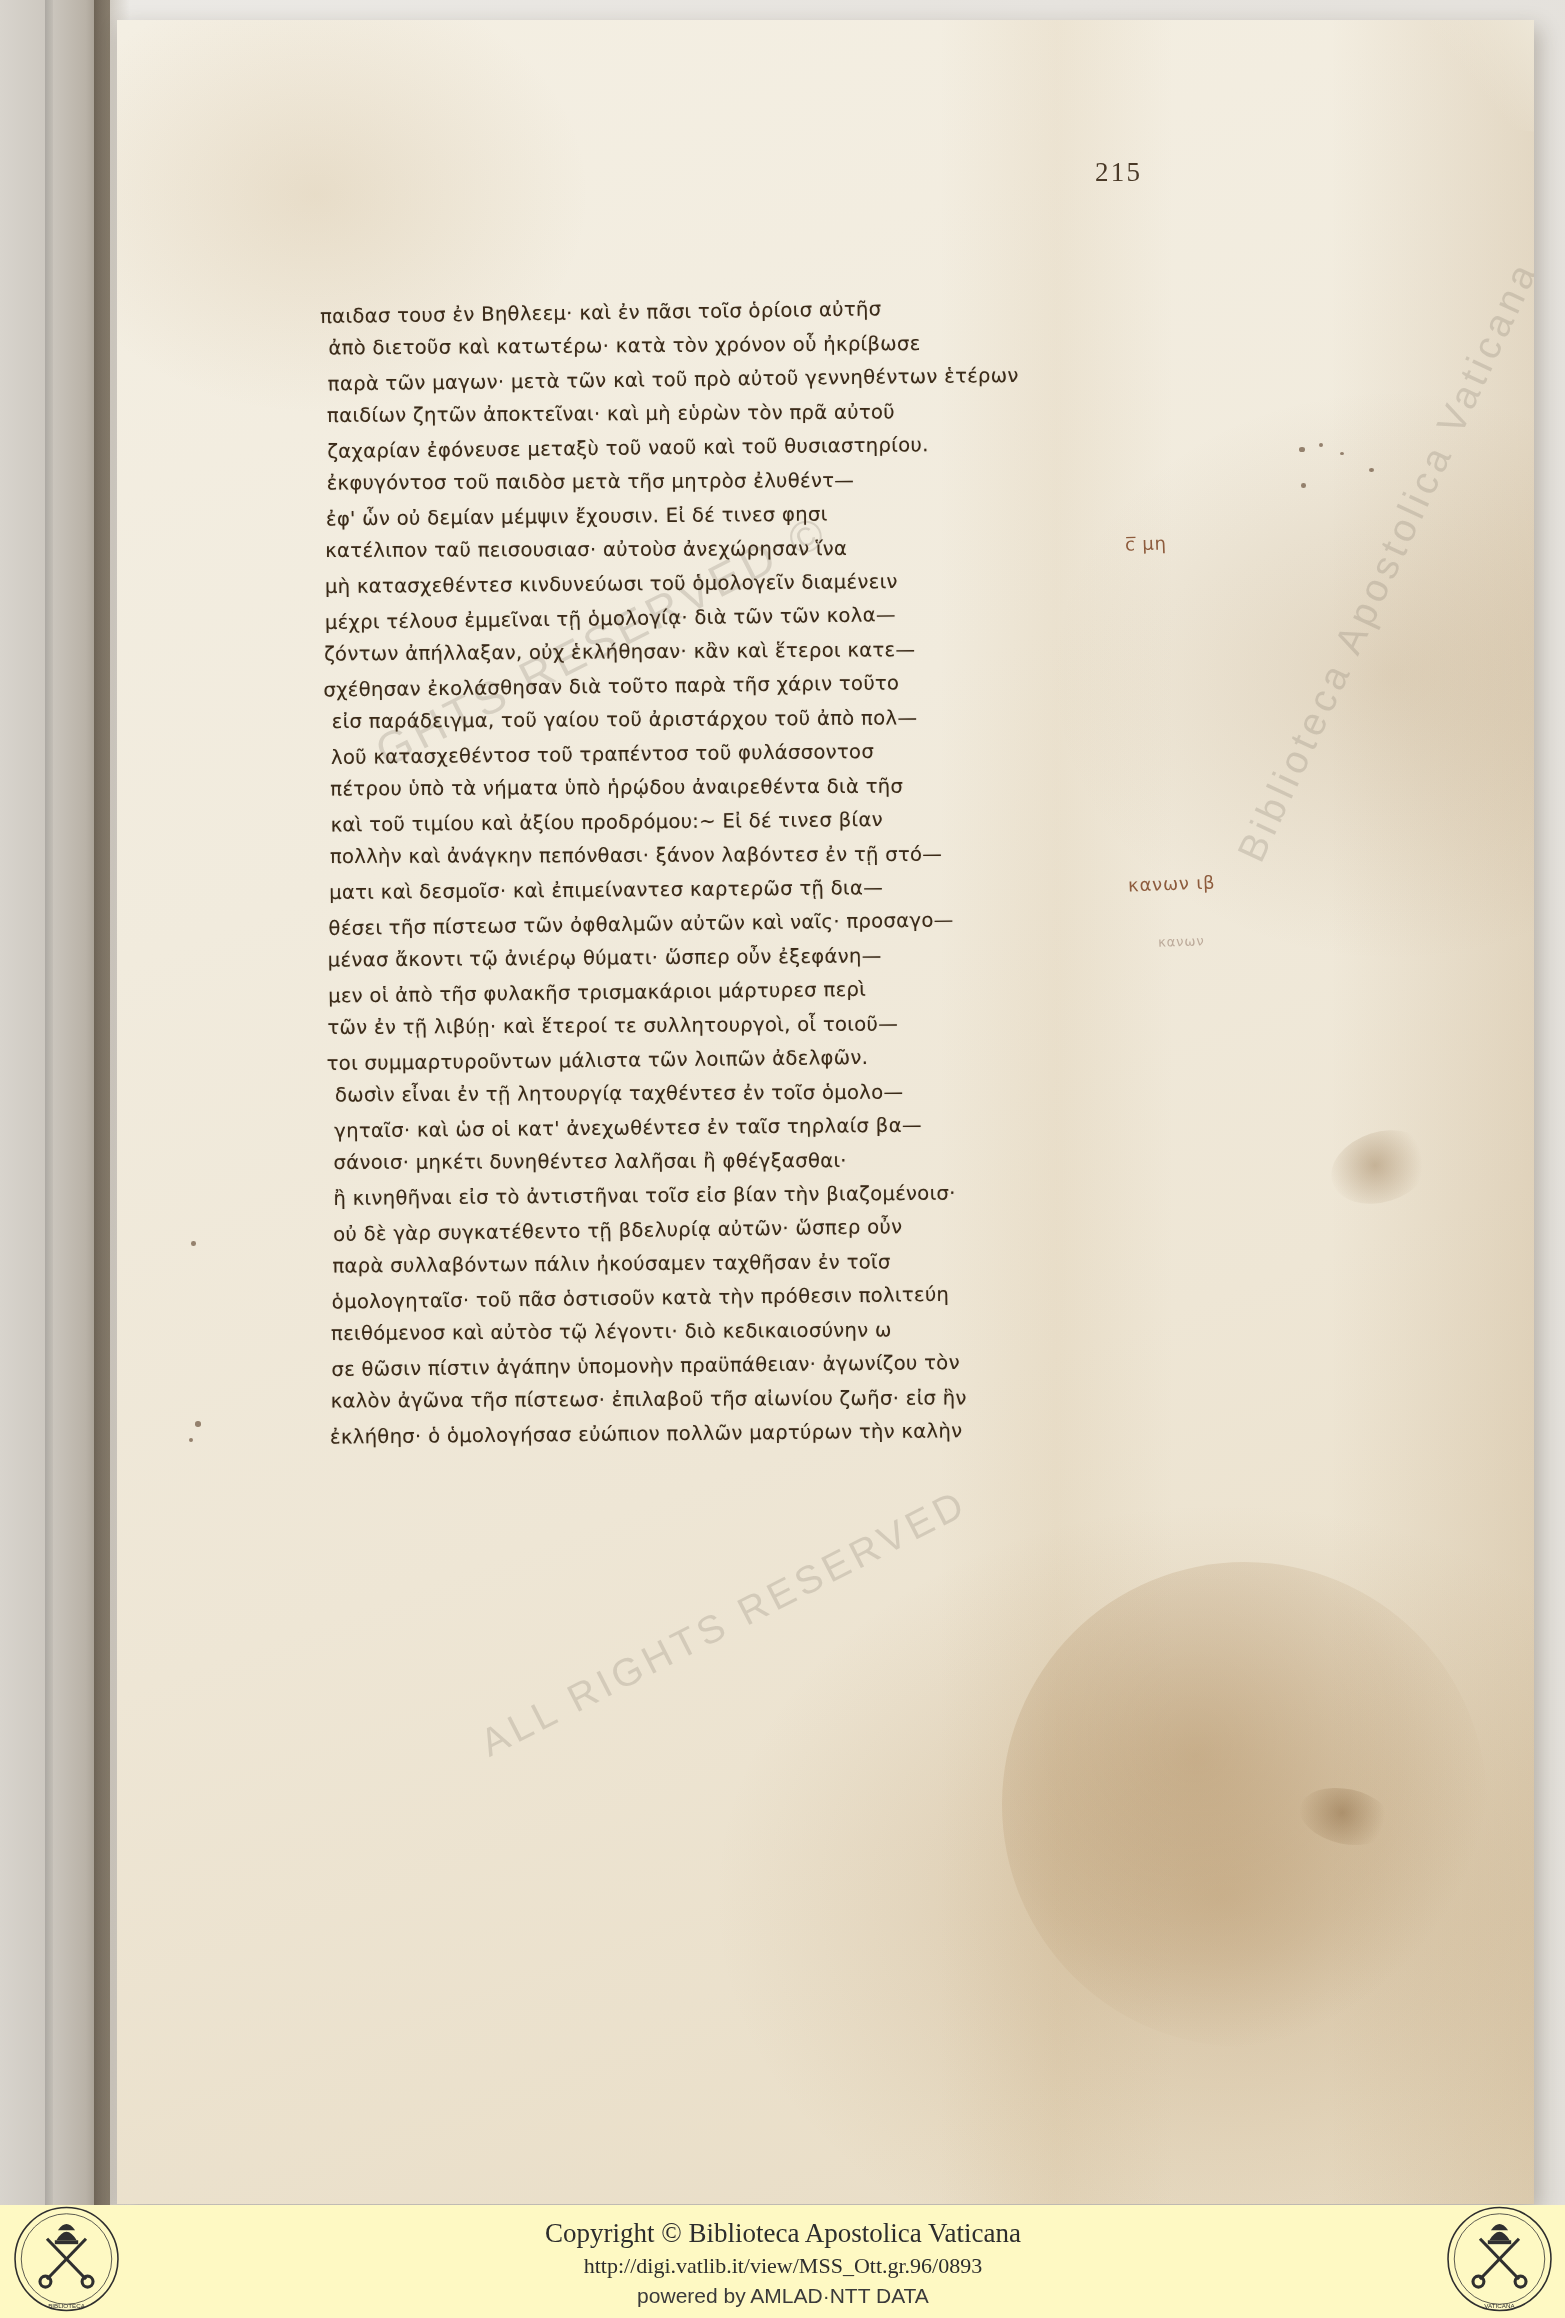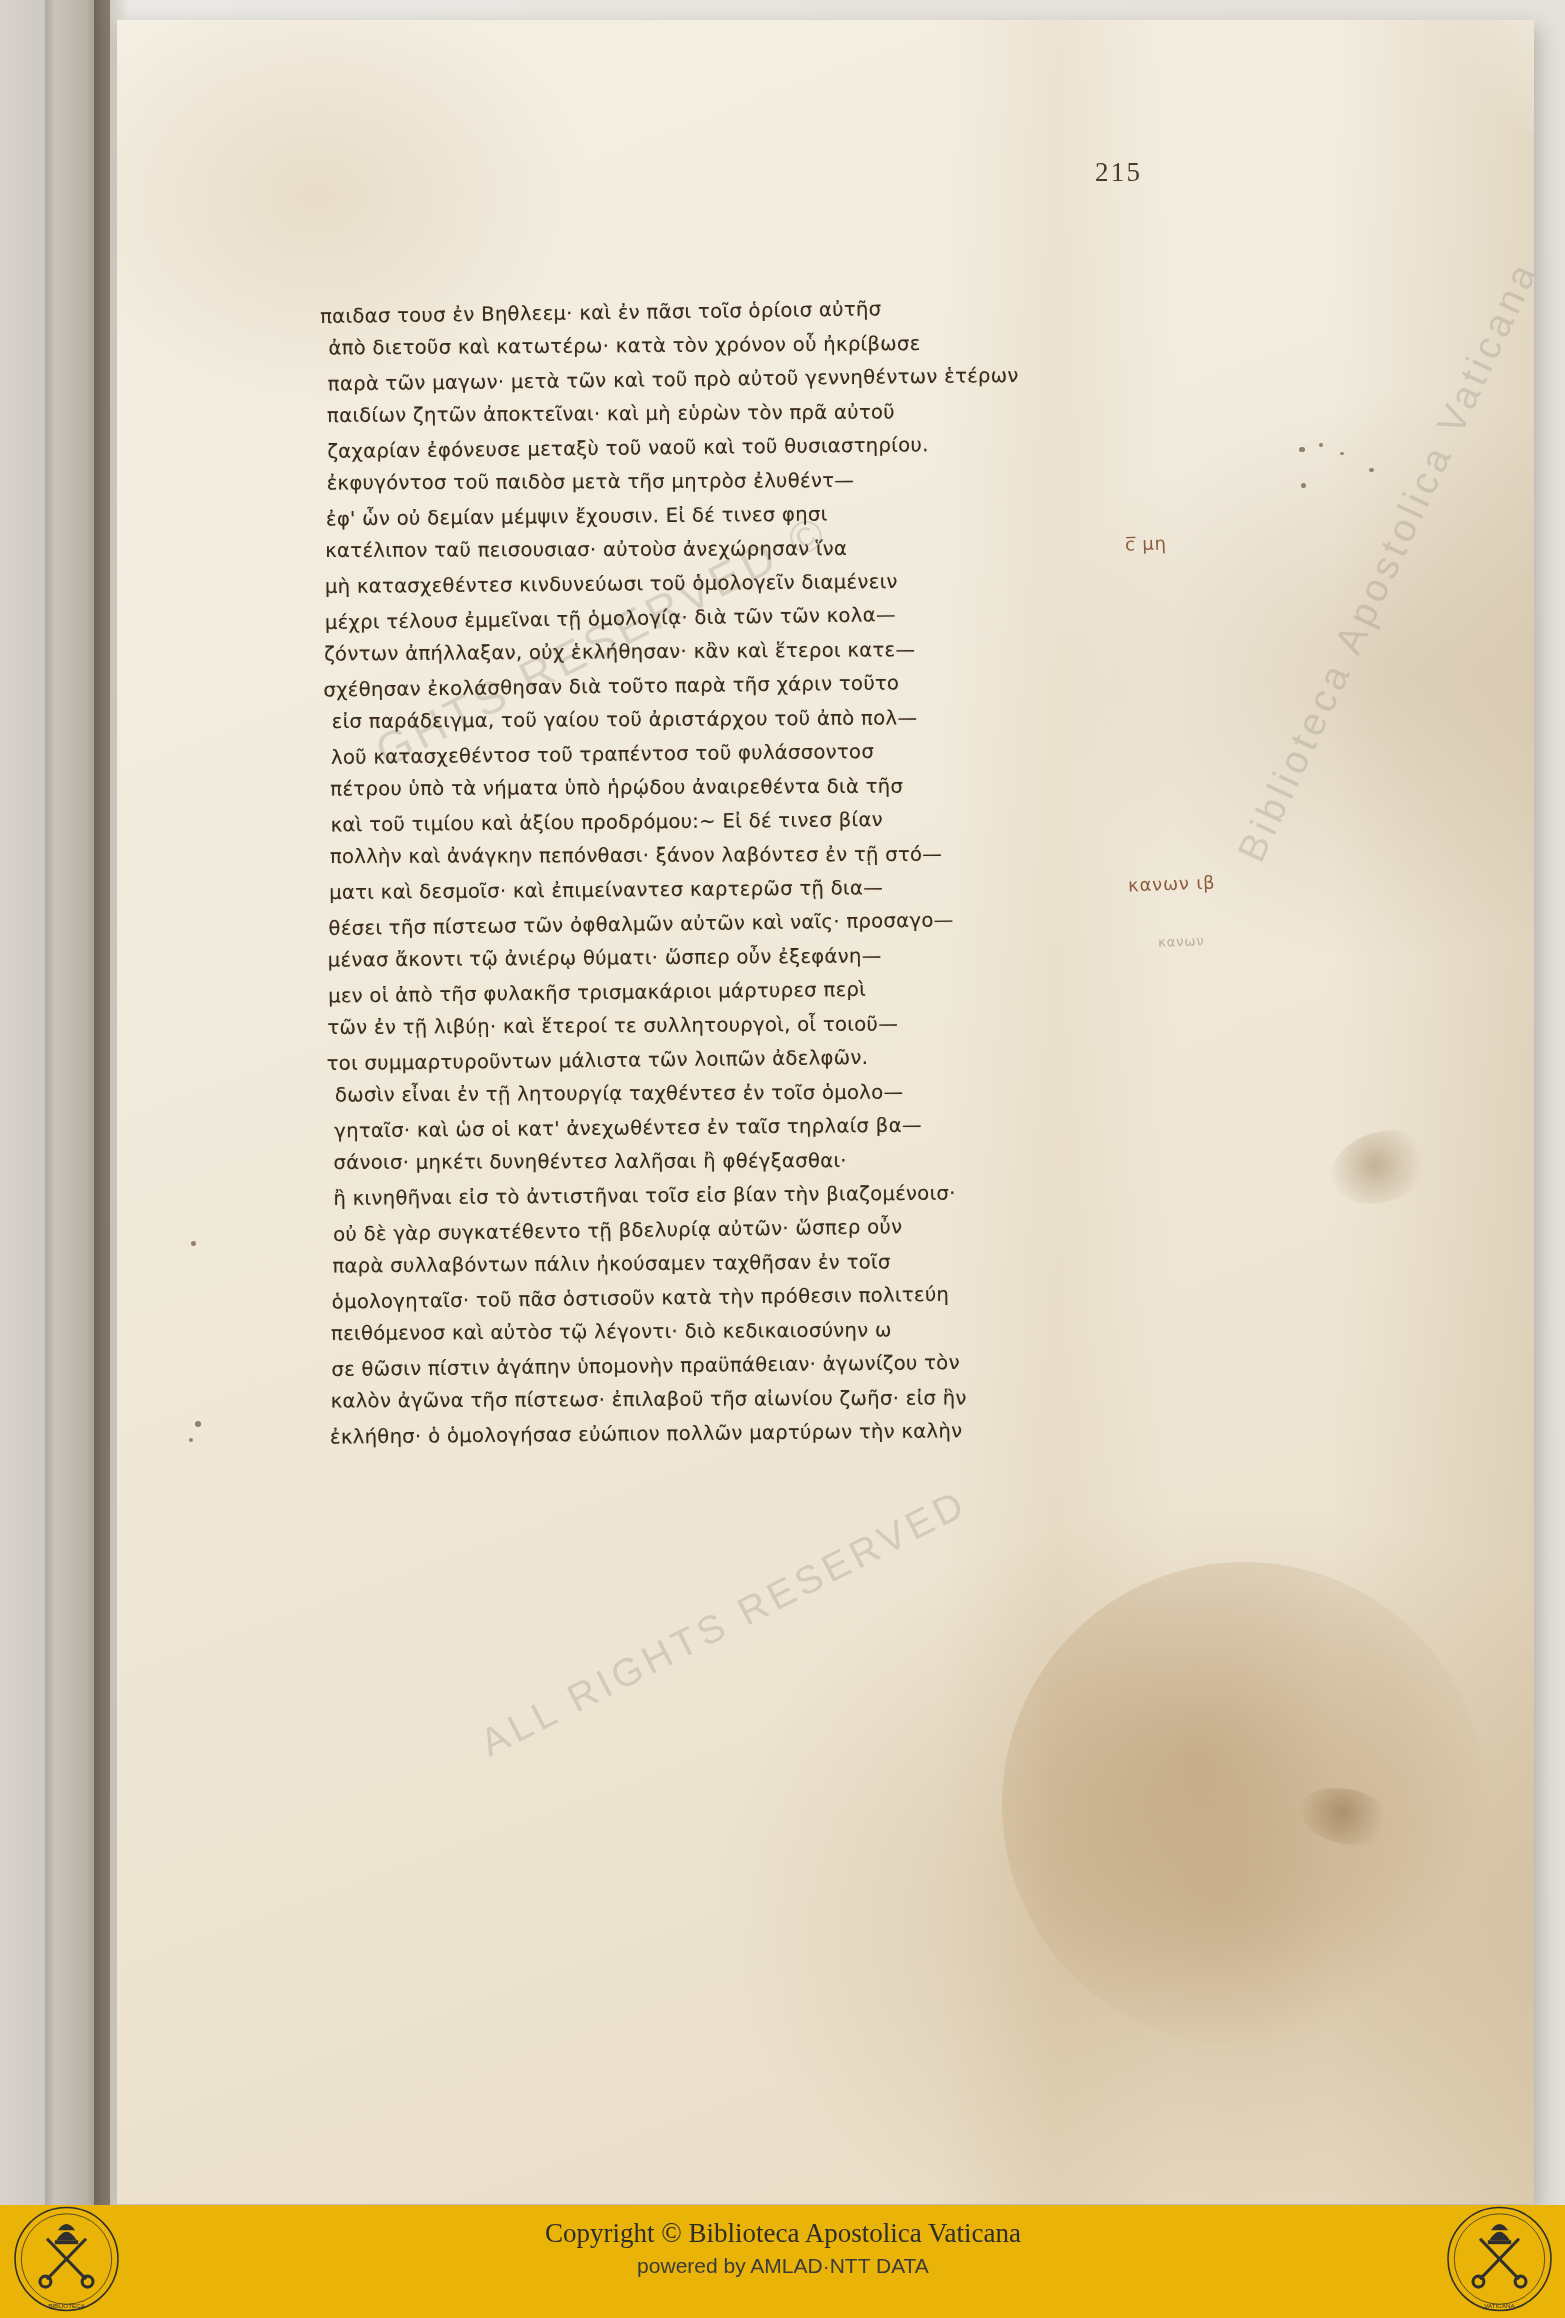--- a/index.html
+++ b/index.html
@@ -180,21 +180,21 @@
     transform: rotate(-27deg);
     font-size: 39px;
   }
 
   
   .footer {
     position: absolute;
     left: 0; bottom: 0;
     width: 1566px;
     height: 114px;
-    background: #eab308;
+    background: #fef9c3;
   }
   .footer-text {
     position: absolute;
     left: 0; top: 0;
     width: 1566px;
     text-align: center;
     color: #2d2d2d;
   }
   .footer-line1 {
     margin-top: 12.5px;
@@ -312,20 +312,21 @@
         <path d="M62 46 q13 -22 26 0 z" fill="#2f2f2f"></path>
         <path d="M60 46 h30 v5 h-30 z" fill="#2f2f2f"></path>
         <path d="M64 33 q11 -16 22 0 z" fill="#2f2f2f"></path>
 
         <text x="75" y="133" font-family="Liberation Sans, sans-serif" font-size="8" fill="#2f2f2f" text-anchor="middle">BIBLIOTECA</text>
       </svg>
     </div>
 
     <div class="footer-text">
       <div class="footer-line1">Copyright © Biblioteca Apostolica Vaticana</div>
+      <div class="footer-line2">http://digi.vatlib.it/view/MSS_Ott.gr.96/0893</div>
       <div class="footer-line3">powered by AMLAD·NTT DATA</div>
     </div>
 
     <div class="seal seal-right">
       <svg width="117" height="110" viewBox="0 0 150 140" aria-hidden="true">
         <circle cx="75" cy="70" r="66" fill="none" stroke="#2f2f2f" stroke-width="2"></circle>
         <circle cx="75" cy="70" r="58" fill="none" stroke="#2f2f2f" stroke-width="1"></circle>
         <line x1="50" y1="96" x2="100" y2="44" stroke="#2f2f2f" stroke-width="4"></line>
         <line x1="100" y1="96" x2="50" y2="44" stroke="#2f2f2f" stroke-width="4"></line>
         <circle cx="48" cy="99" r="7" fill="none" stroke="#2f2f2f" stroke-width="4"></circle>

